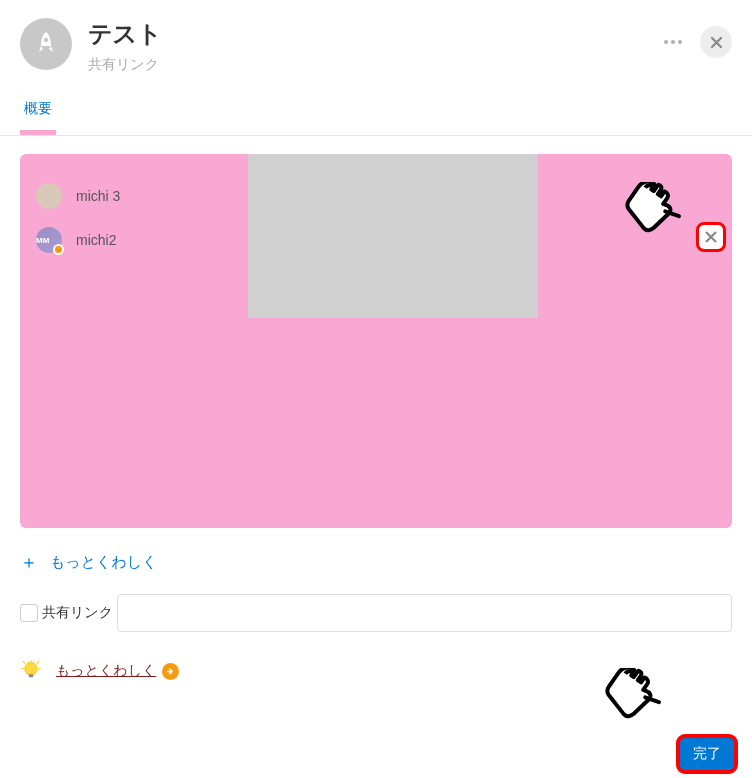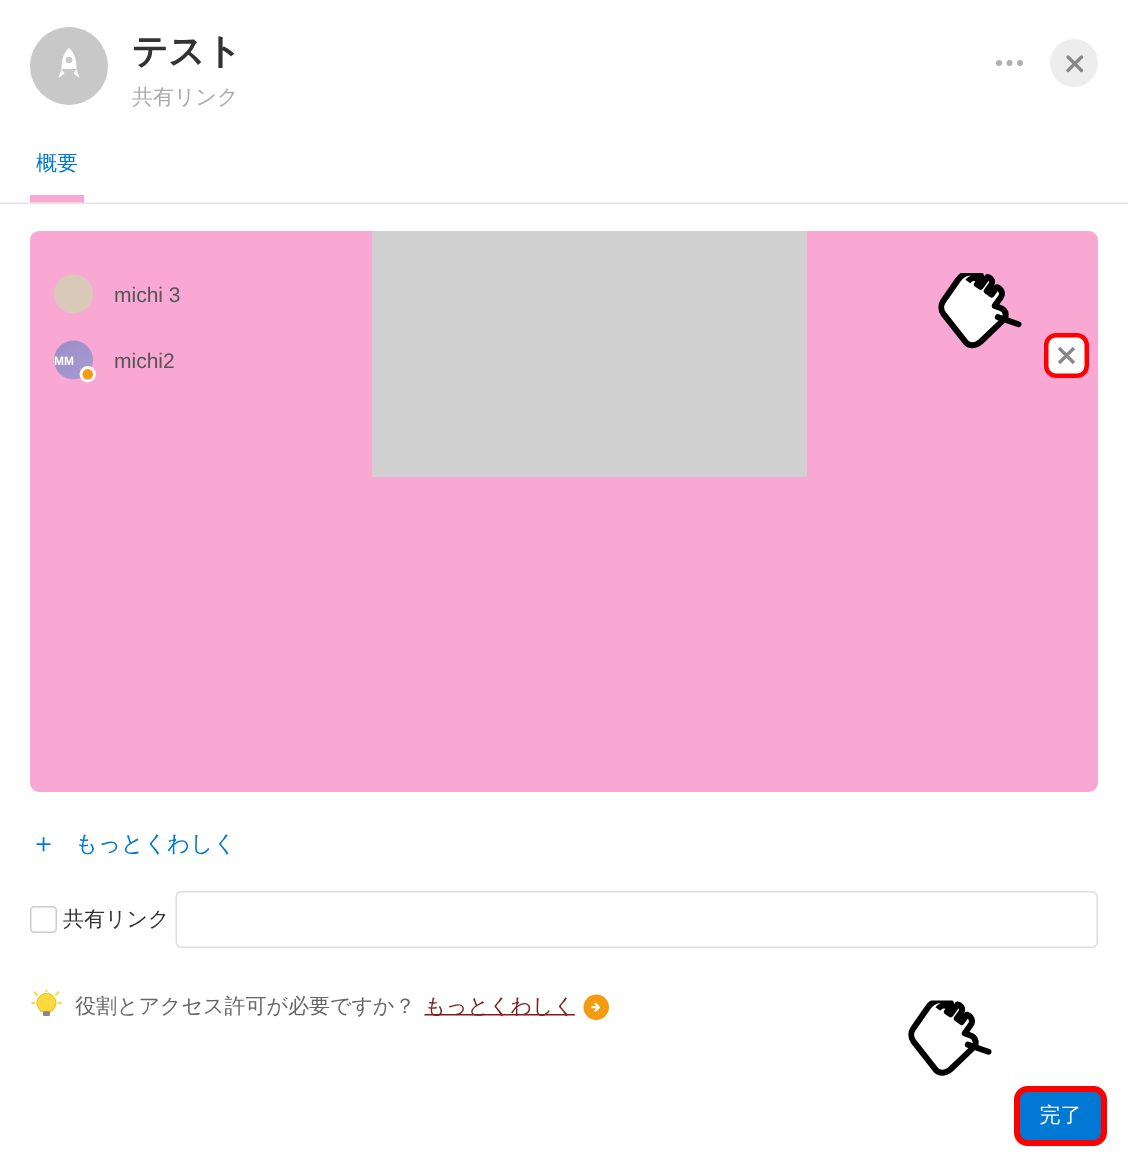--- a/index.html
+++ b/index.html
@@ -31,21 +31,21 @@
     .share-row { display: flex; align-items: center; padding: 10px 20px 18px; gap: 4px; }
     .checkbox { width: 18px; height: 18px; border: 1px solid #ccc; border-radius: 3px; cursor: pointer; background: #fff; }
     .share-label { font-size: 14px; color: #333; }
     .share-input { flex: 1; height: 38px; border: 1px solid #ddd; border-radius: 4px; padding: 0 10px; font-size: 14px; background: #fff; }
     .footer { display: flex; align-items: center; padding: 10px 20px 20px; position: relative; }
     .bulb { width: 22px; height: 22px; margin-right: 8px; }
     .foot-text { font-size: 14px; color: #666; }
     .foot-link { font-size: 14px; color: #7f1d1d; text-decoration: underline; margin-left: 6px; cursor: pointer; }
     .arrow-badge { width: 17px; height: 17px; border-radius: 50%; background: #f39c12; display: inline-flex; align-items: center; justify-content: center; margin-left: 6px; vertical-align: middle; }
     .arrow-badge svg { width: 9px; height: 9px; fill: #fff; }
-    .done-wrap { position: absolute; right: 14px; bottom: 14px; }
+    .done-wrap { position: absolute; right: 14px; bottom: 4px; }
     .done-btn { padding: 7px 13px; background: #0078d4; color: #fff; border: 4px solid #ff0000; border-radius: 9px; font-size: 14px; cursor: pointer; font-weight: 500; }
     .hand2 { position: absolute; right: 78px; bottom: 36px; }
   </style>
 </head>
 <body>
 
 <div class="header">
   <div class="avatar-lg">
     <svg width="22" height="26" viewBox="0 0 22 26">
       <path d="M11 1 C7 4 6 10 6 15 L16 15 C16 10 15 4 11 1 Z M6 15 L4 21 L8 18 Z M16 15 L18 21 L14 18 Z" fill="#fff"></path>
@@ -117,21 +117,20 @@
   <div class="share-label">共有リンク</div>
   <input class="share-input" type="text" value="" style="">
 </div>
 
 <div class="footer">
   <svg class="bulb" viewBox="0 0 24 28">
     <path d="M12 3 C7 3 4 7 4 11 C4 14 6 16 7 18 L17 18 C18 16 20 14 20 11 C20 7 17 3 12 3 Z" fill="#ffd93d" stroke="#e8b800" stroke-width="0.8"></path>
     <rect x="9" y="18" width="6" height="4" rx="1" fill="#888"></rect>
     <path d="M2 11 L0 11 M22 11 L24 11 M4 4 L2 2 M20 4 L22 2 M12 1 L12 -1" stroke="#ffd93d" stroke-width="1.8" stroke-linecap="round"></path>
   </svg>
-  <span class="foot-text">役割とアクセス許可が必要ですか？</span>
   <a class="foot-link">もっとくわしく</a>
   <span class="arrow-badge">
     <svg viewBox="0 0 10 10">
         <path d="M2 5 L6 5 M4.5 2.5 L7 5 L4.5 7.5" stroke="#fff" stroke-width="1.6" fill="none" stroke-linecap="round" stroke-linejoin="round"></path>
       </svg>
   </span>
 </div>
 
 <div class="hand2">
   <svg width="80" height="70" viewBox="0 0 80 70">

